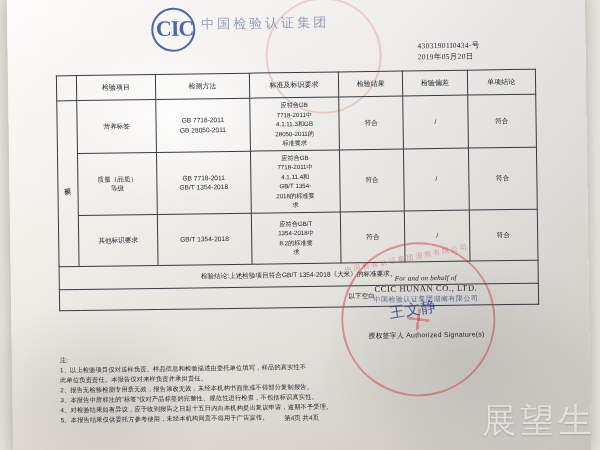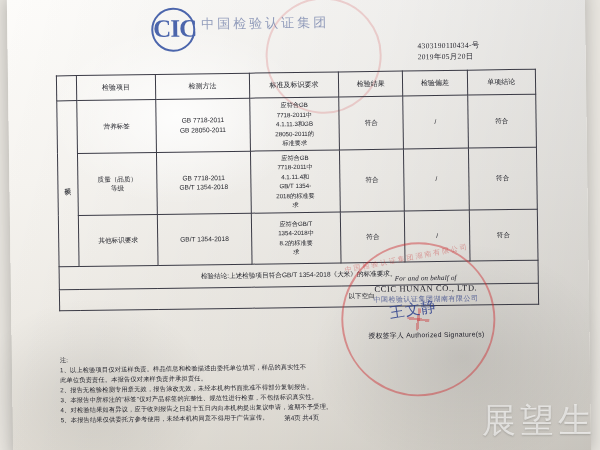--- a/index.html
+++ b/index.html
@@ -67,23 +67,23 @@
     position: absolute;
     left: 24px;
     top: 4px;
     width: 40px;
     height: 40px;
     border-radius: 50%;
     border: 2.5px solid #2f4da0;
     color: #2f4da0;
     font-family: "Liberation Serif", serif;
     font-weight: bold;
-    font-size: 25px;
+    font-size: 22px;
     line-height: 38px;
-    text-align: left;
+    text-align: right;
     letter-spacing: -1px;
     opacity: 0.85;
   }
   #logo-text {
     position: absolute;
     left: 74px;
     top: 12px;
     font-family: "Liberation Serif", serif;
     font-size: 13px;
     color: #41558f;

